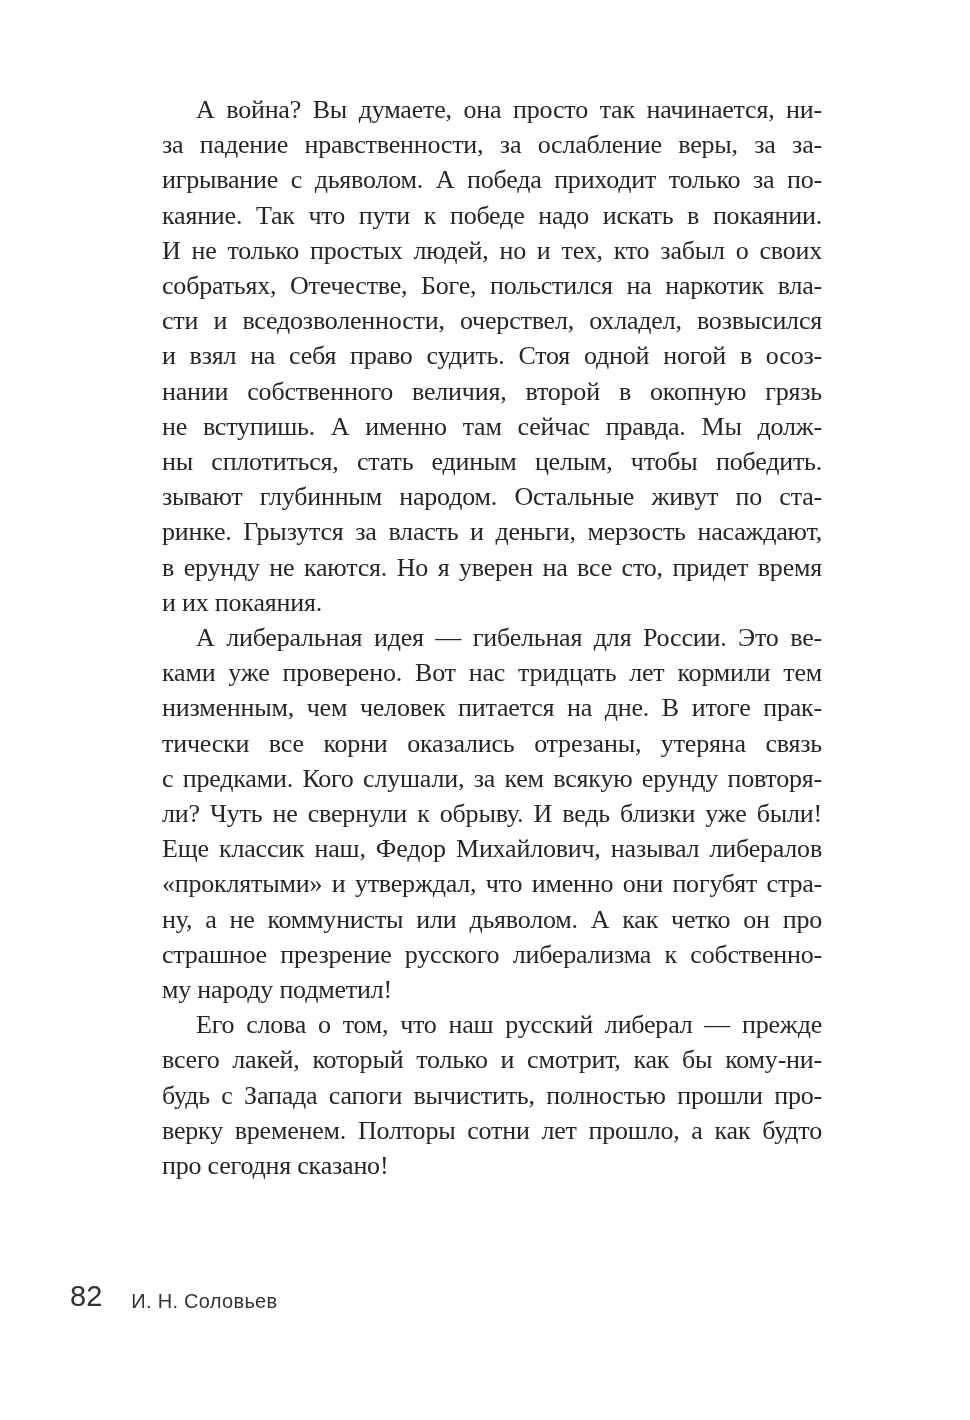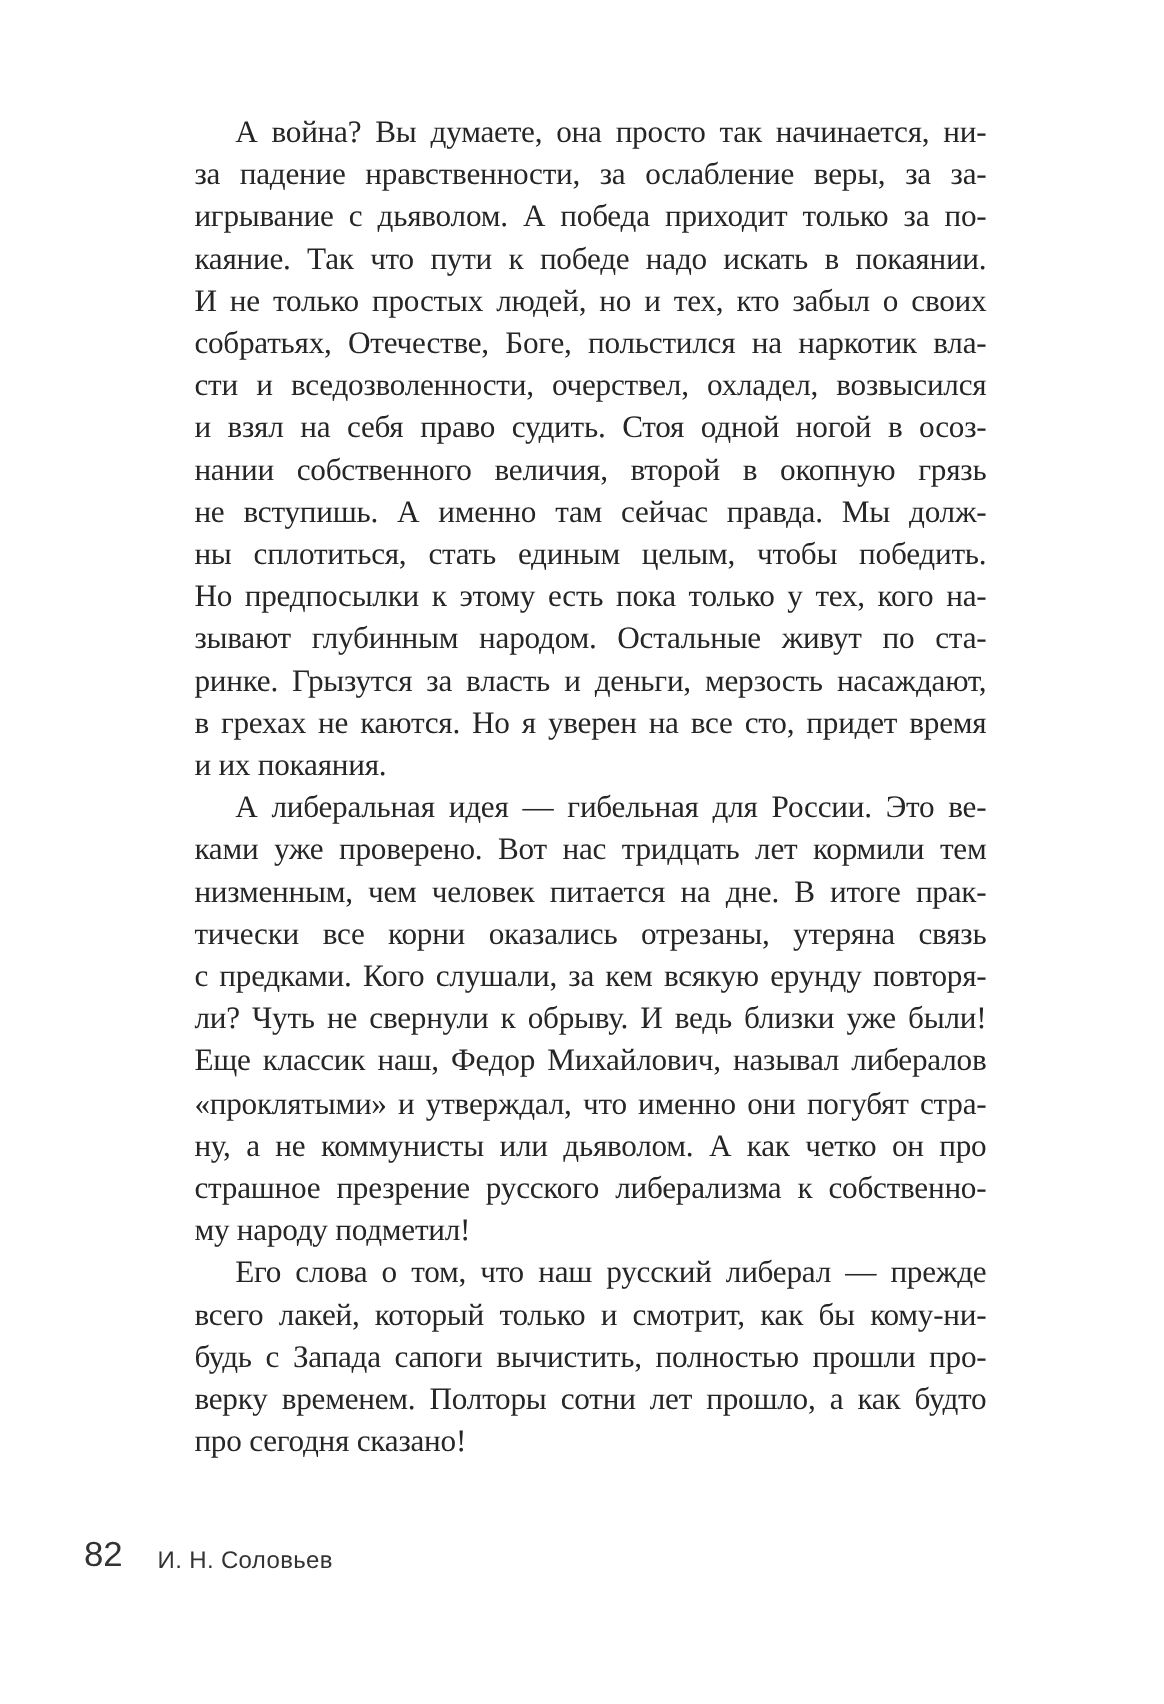--- a/index.html
+++ b/index.html
@@ -69,24 +69,23 @@
         <div class="line">за падение нравственности, за ослабление веры, за за-</div>
         <div class="line">игрывание с дьяволом. А победа приходит только за по-</div>
         <div class="line">каяние. Так что пути к победе надо искать в покаянии.</div>
         <div class="line">И не только простых людей, но и тех, кто забыл о своих</div>
         <div class="line">собратьях, Отечестве, Боге, польстился на наркотик вла-</div>
         <div class="line">сти и вседозволенности, очерствел, охладел, возвысился</div>
         <div class="line">и взял на себя право судить. Стоя одной ногой в осоз-</div>
         <div class="line">нании собственного величия, второй в окопную грязь</div>
         <div class="line">не вступишь. А именно там сейчас правда. Мы долж-</div>
         <div class="line">ны сплотиться, стать единым целым, чтобы победить.</div>
-        <div class="line">Но предпосылки к этому есть пока только у тех, кого на-</div>
         <div class="line">зывают глубинным народом. Остальные живут по ста-</div>
         <div class="line">ринке. Грызутся за власть и деньги, мерзость насаждают,</div>
-        <div class="line">в грехах не каются. Но я уверен на все сто, придет время</div>
+        <div class="line">в ерунду не каются. Но я уверен на все сто, придет время</div>
         <div class="line last">и их покаяния.</div>
       </div>
       <div class="paragraph">
         <div class="line indent">А либеральная идея — гибельная для России. Это ве-</div>
         <div class="line">ками уже проверено. Вот нас тридцать лет кормили тем</div>
         <div class="line">низменным, чем человек питается на дне. В итоге прак-</div>
         <div class="line">тически все корни оказались отрезаны, утеряна связь</div>
         <div class="line">с предками. Кого слушали, за кем всякую ерунду повторя-</div>
         <div class="line">ли? Чуть не свернули к обрыву. И ведь близки уже были!</div>
         <div class="line">Еще классик наш, Федор Михайлович, называл либералов</div>

